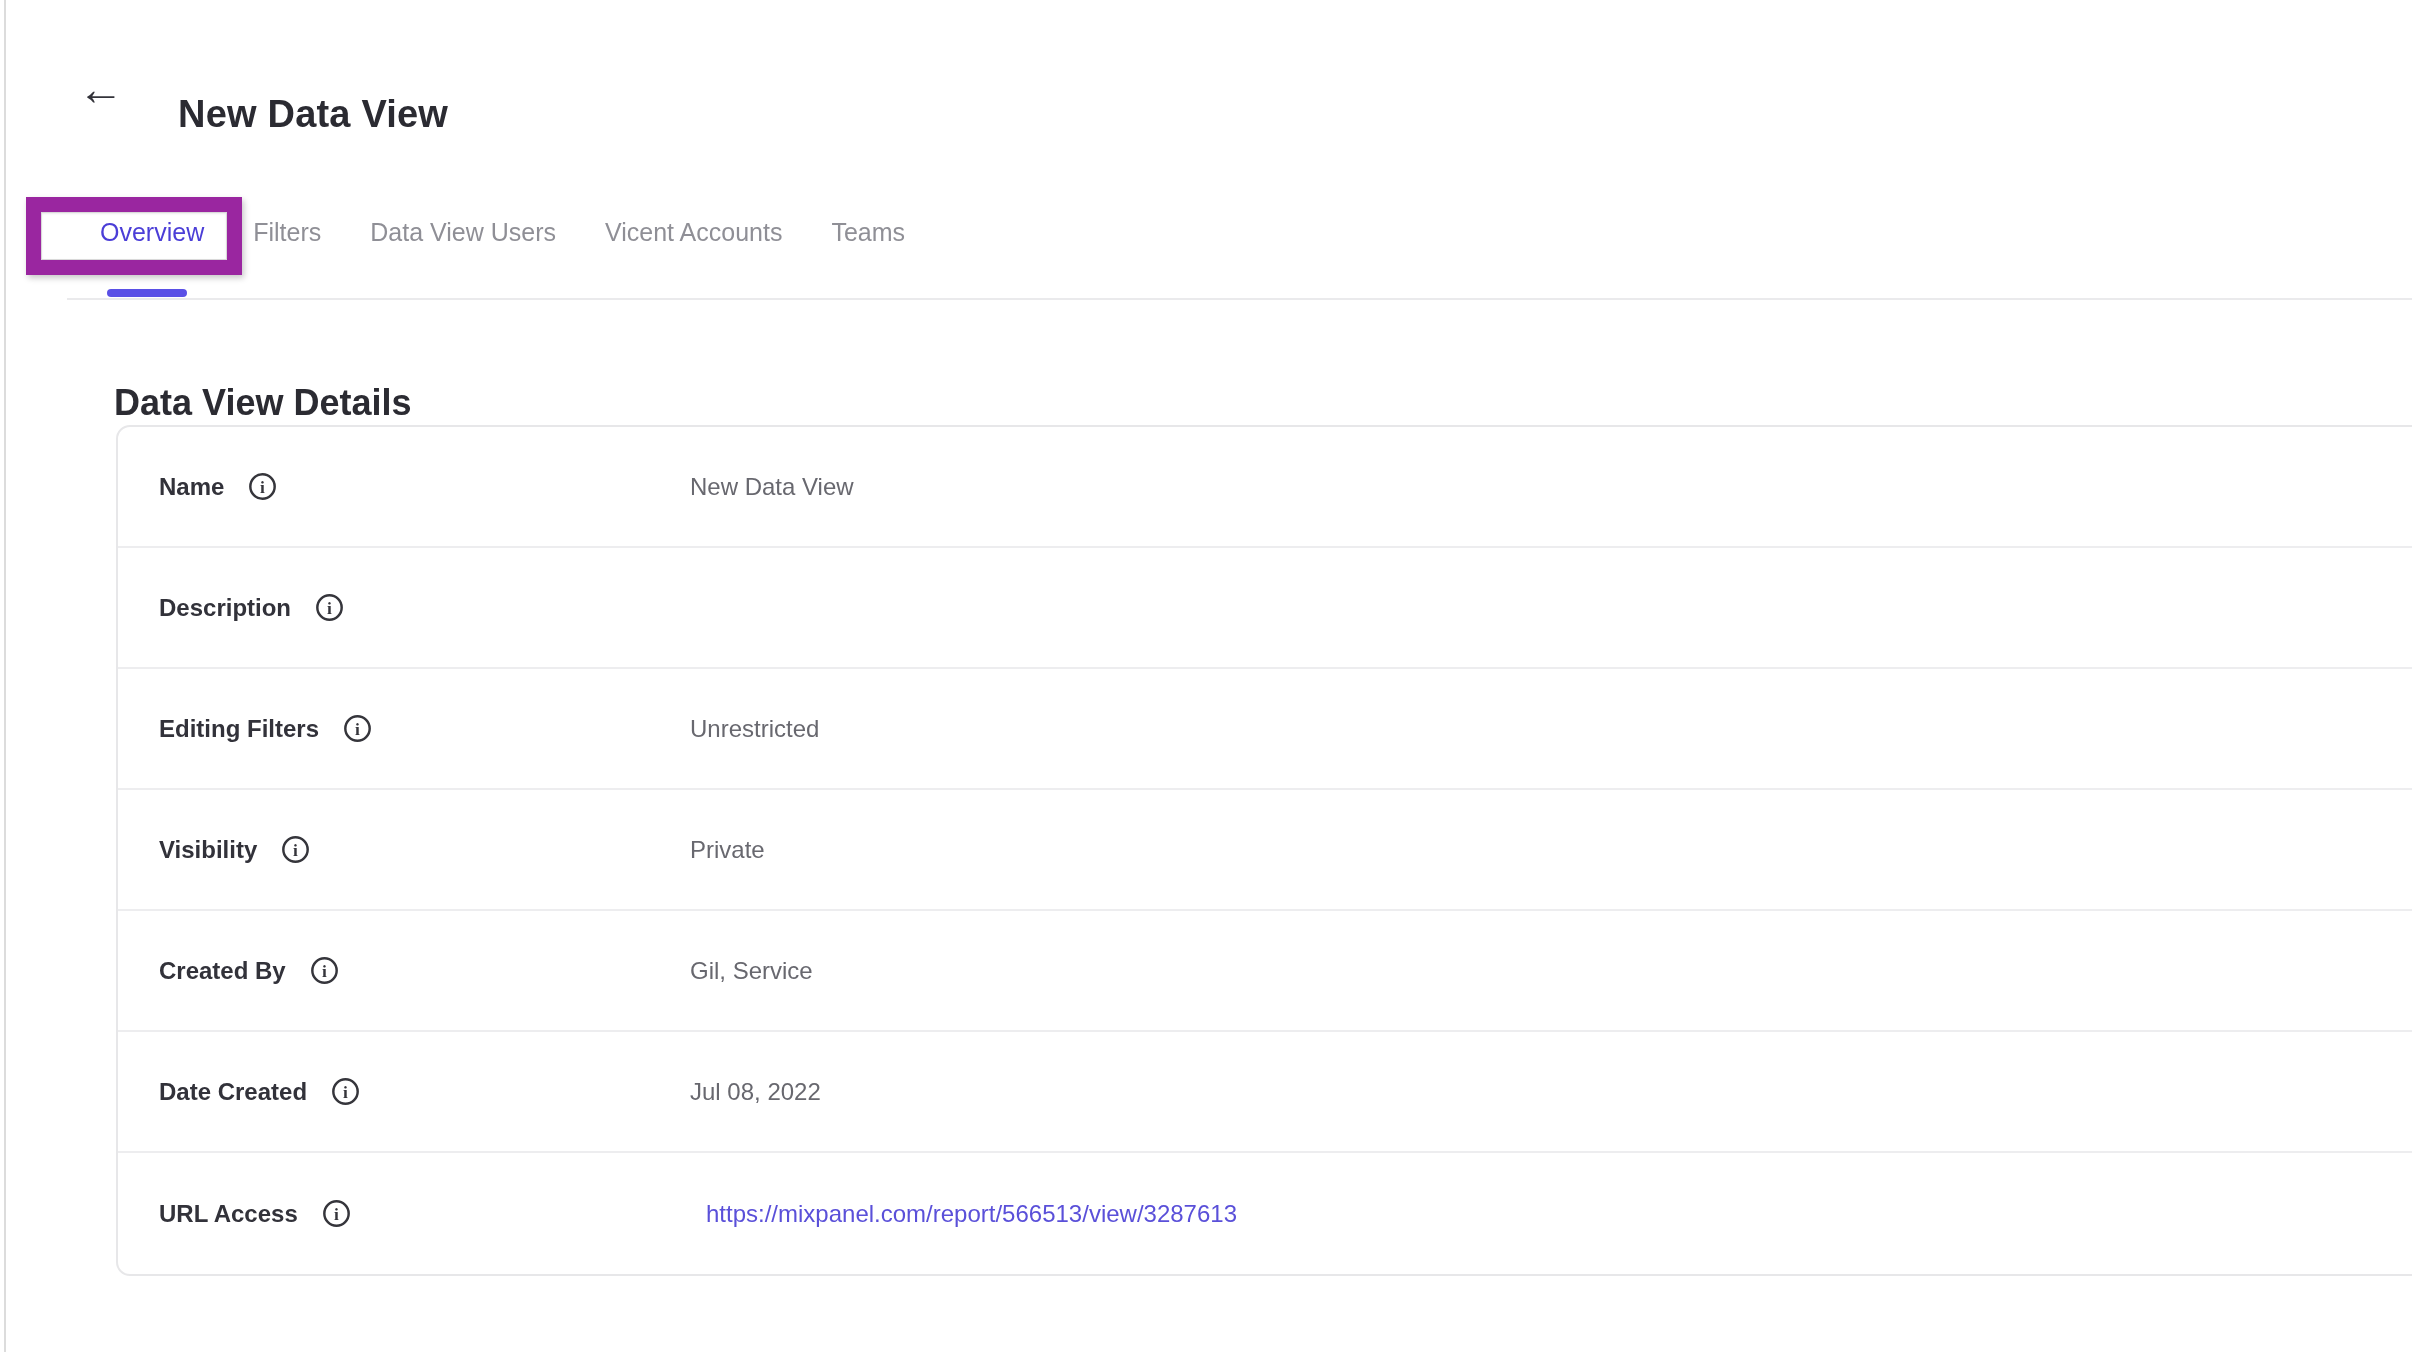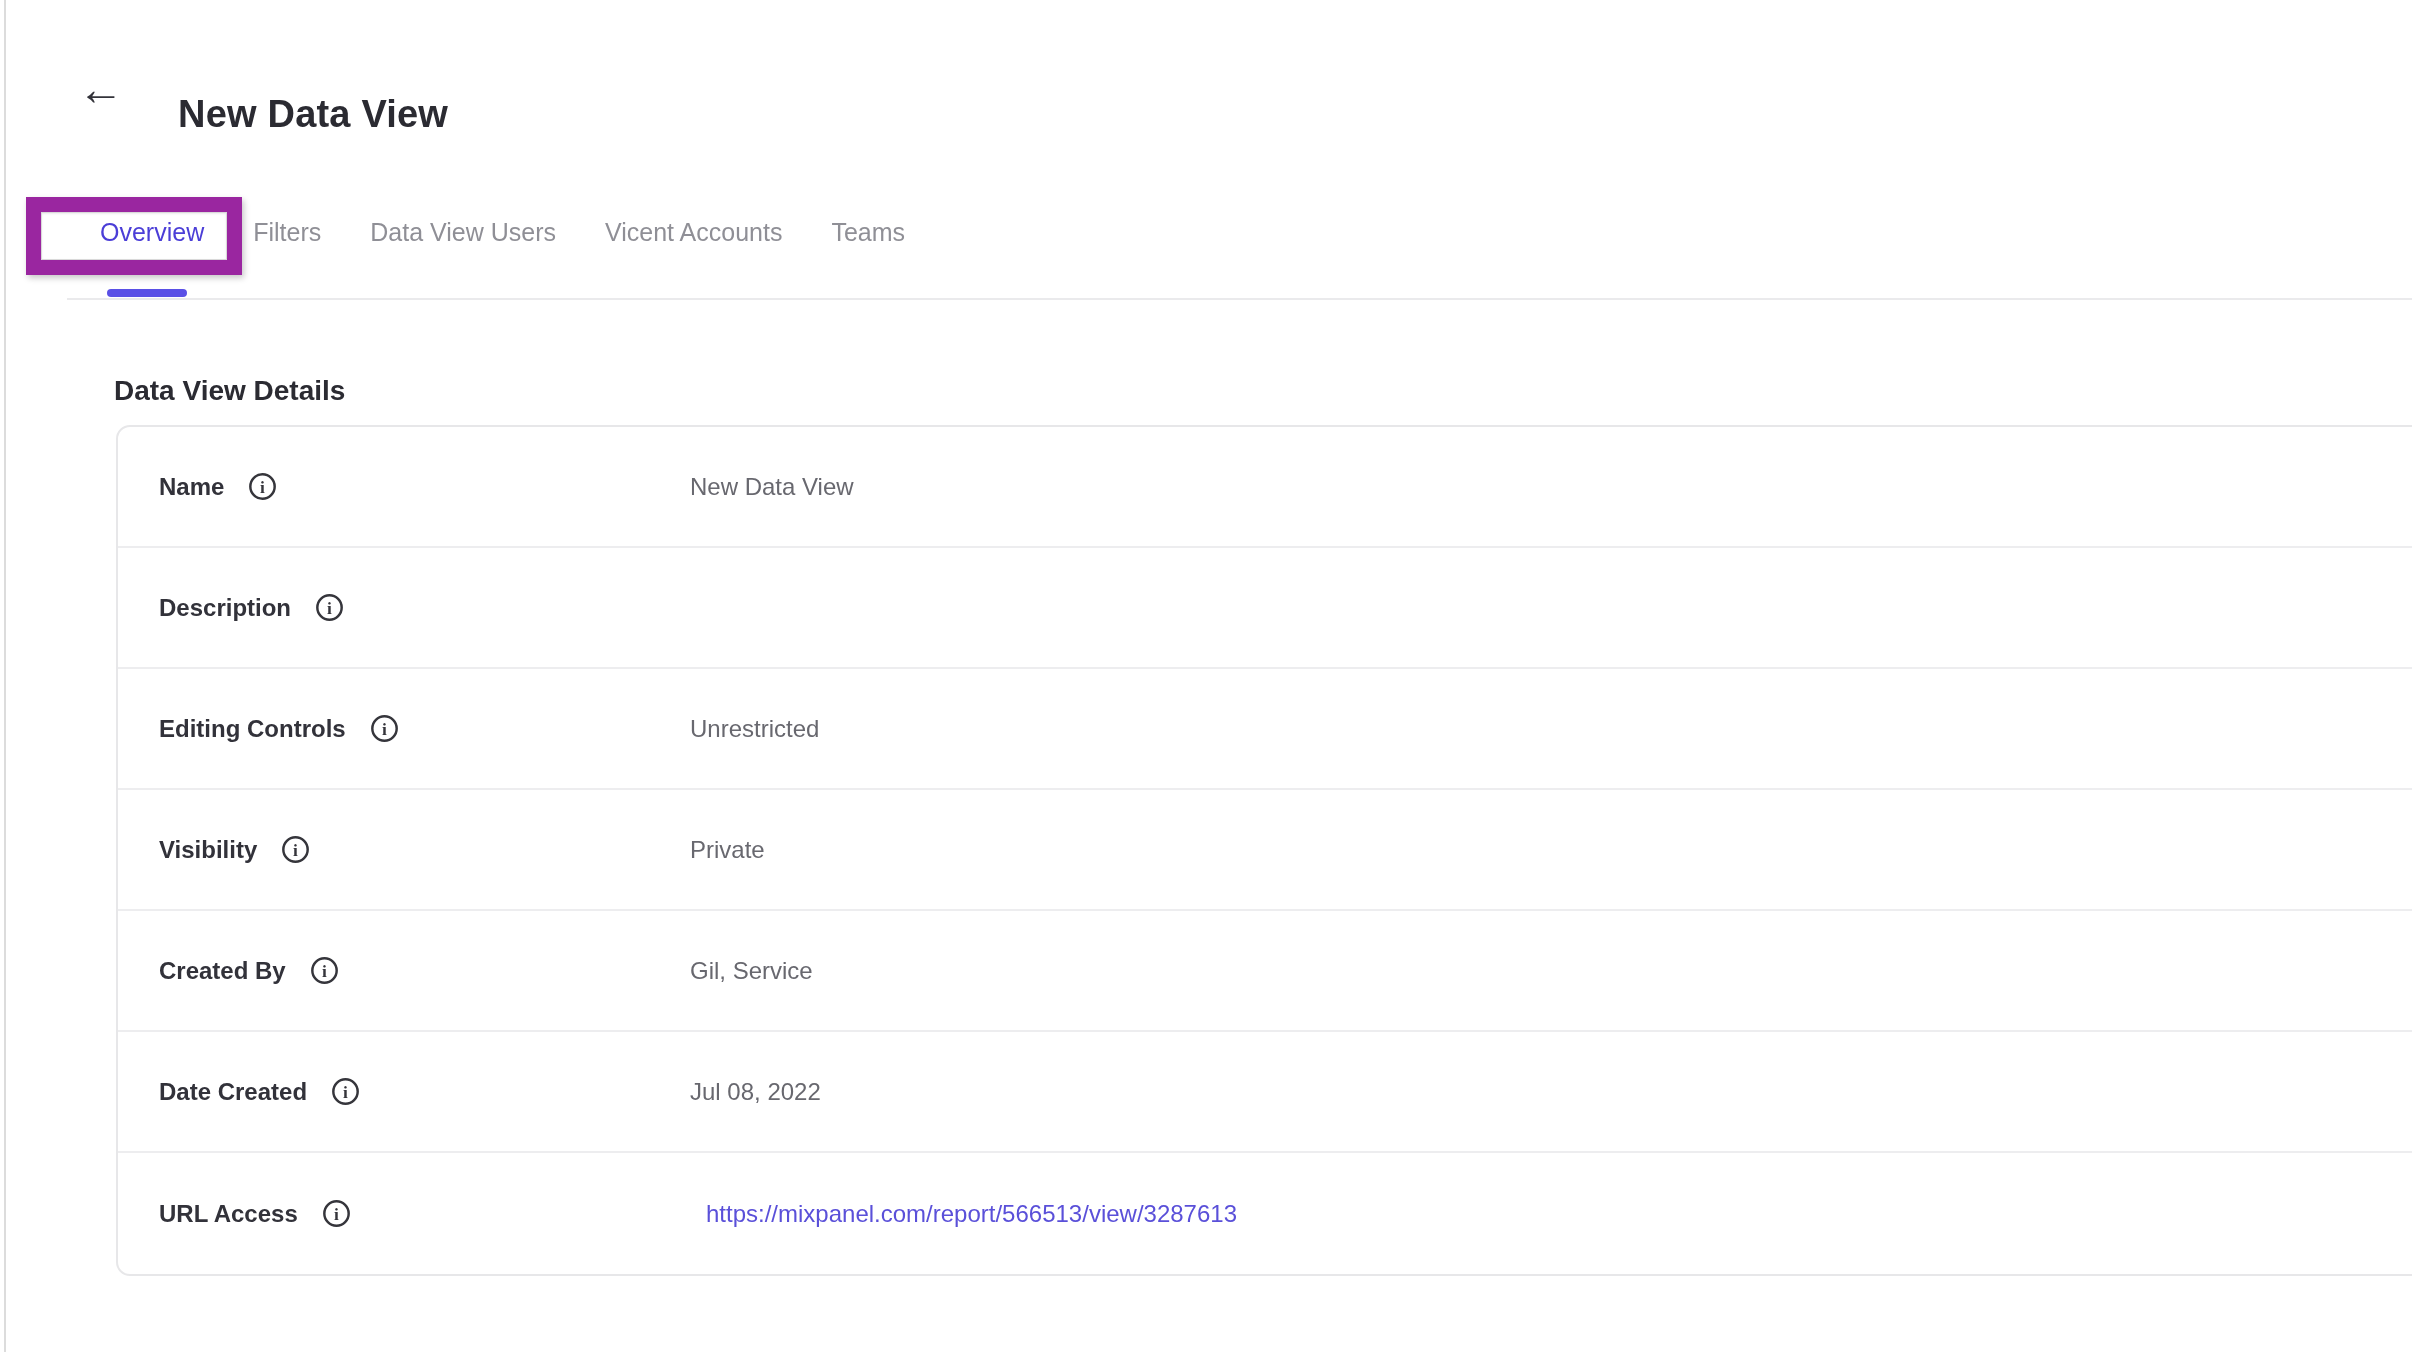--- a/index.html
+++ b/index.html
@@ -62,21 +62,21 @@
     box-shadow:2px 3px 6px rgba(0,0,0,.22);
     pointer-events:none;
   }
   .annotation-inner{
     position:absolute;inset:0;
     border:1px solid #d9d9d9;
     box-shadow:inset 0 1px 2px rgba(0,0,0,.08);
   }
   .section-heading{
     position:absolute;left:114px;top:352px;
-    font-size:28px;font-weight:700;color:var(--text-dark);
+    font-size:36px;font-weight:700;color:var(--text-dark);
   }
   .details-card{
     position:absolute;left:116px;top:425px;right:-14px;
     border:2px solid var(--card-border);
     border-radius:14px;
     background:#fff;
   }
   .detail-row{
     display:flex;align-items:center;
     height:121px;
@@ -149,21 +149,21 @@
         <svg viewBox="0 0 20 20" width="29" height="29" aria-hidden="true">
           <circle cx="10" cy="10" r="8.4" fill="none" stroke="#35353b" stroke-width="1.7"></circle>
           <text x="10" y="14.4" text-anchor="middle" font-family="Liberation Serif, serif" font-size="12" font-weight="bold" fill="#35353b">i</text>
         </svg>
       </span>
     </div>
   </div>
 
   <div class="detail-row">
     <div class="row-label">
-      <span class="label-text">Editing Controls</span>
+      <span class="label-text">Editing Filters</span>
       <span class="info-icon">
         <svg viewBox="0 0 20 20" width="29" height="29" aria-hidden="true">
           <circle cx="10" cy="10" r="8.4" fill="none" stroke="#35353b" stroke-width="1.7"></circle>
           <text x="10" y="14.4" text-anchor="middle" font-family="Liberation Serif, serif" font-size="12" font-weight="bold" fill="#35353b">i</text>
         </svg>
       </span>
     </div>
     <div class="row-value">Unrestricted</div>
   </div>
 

